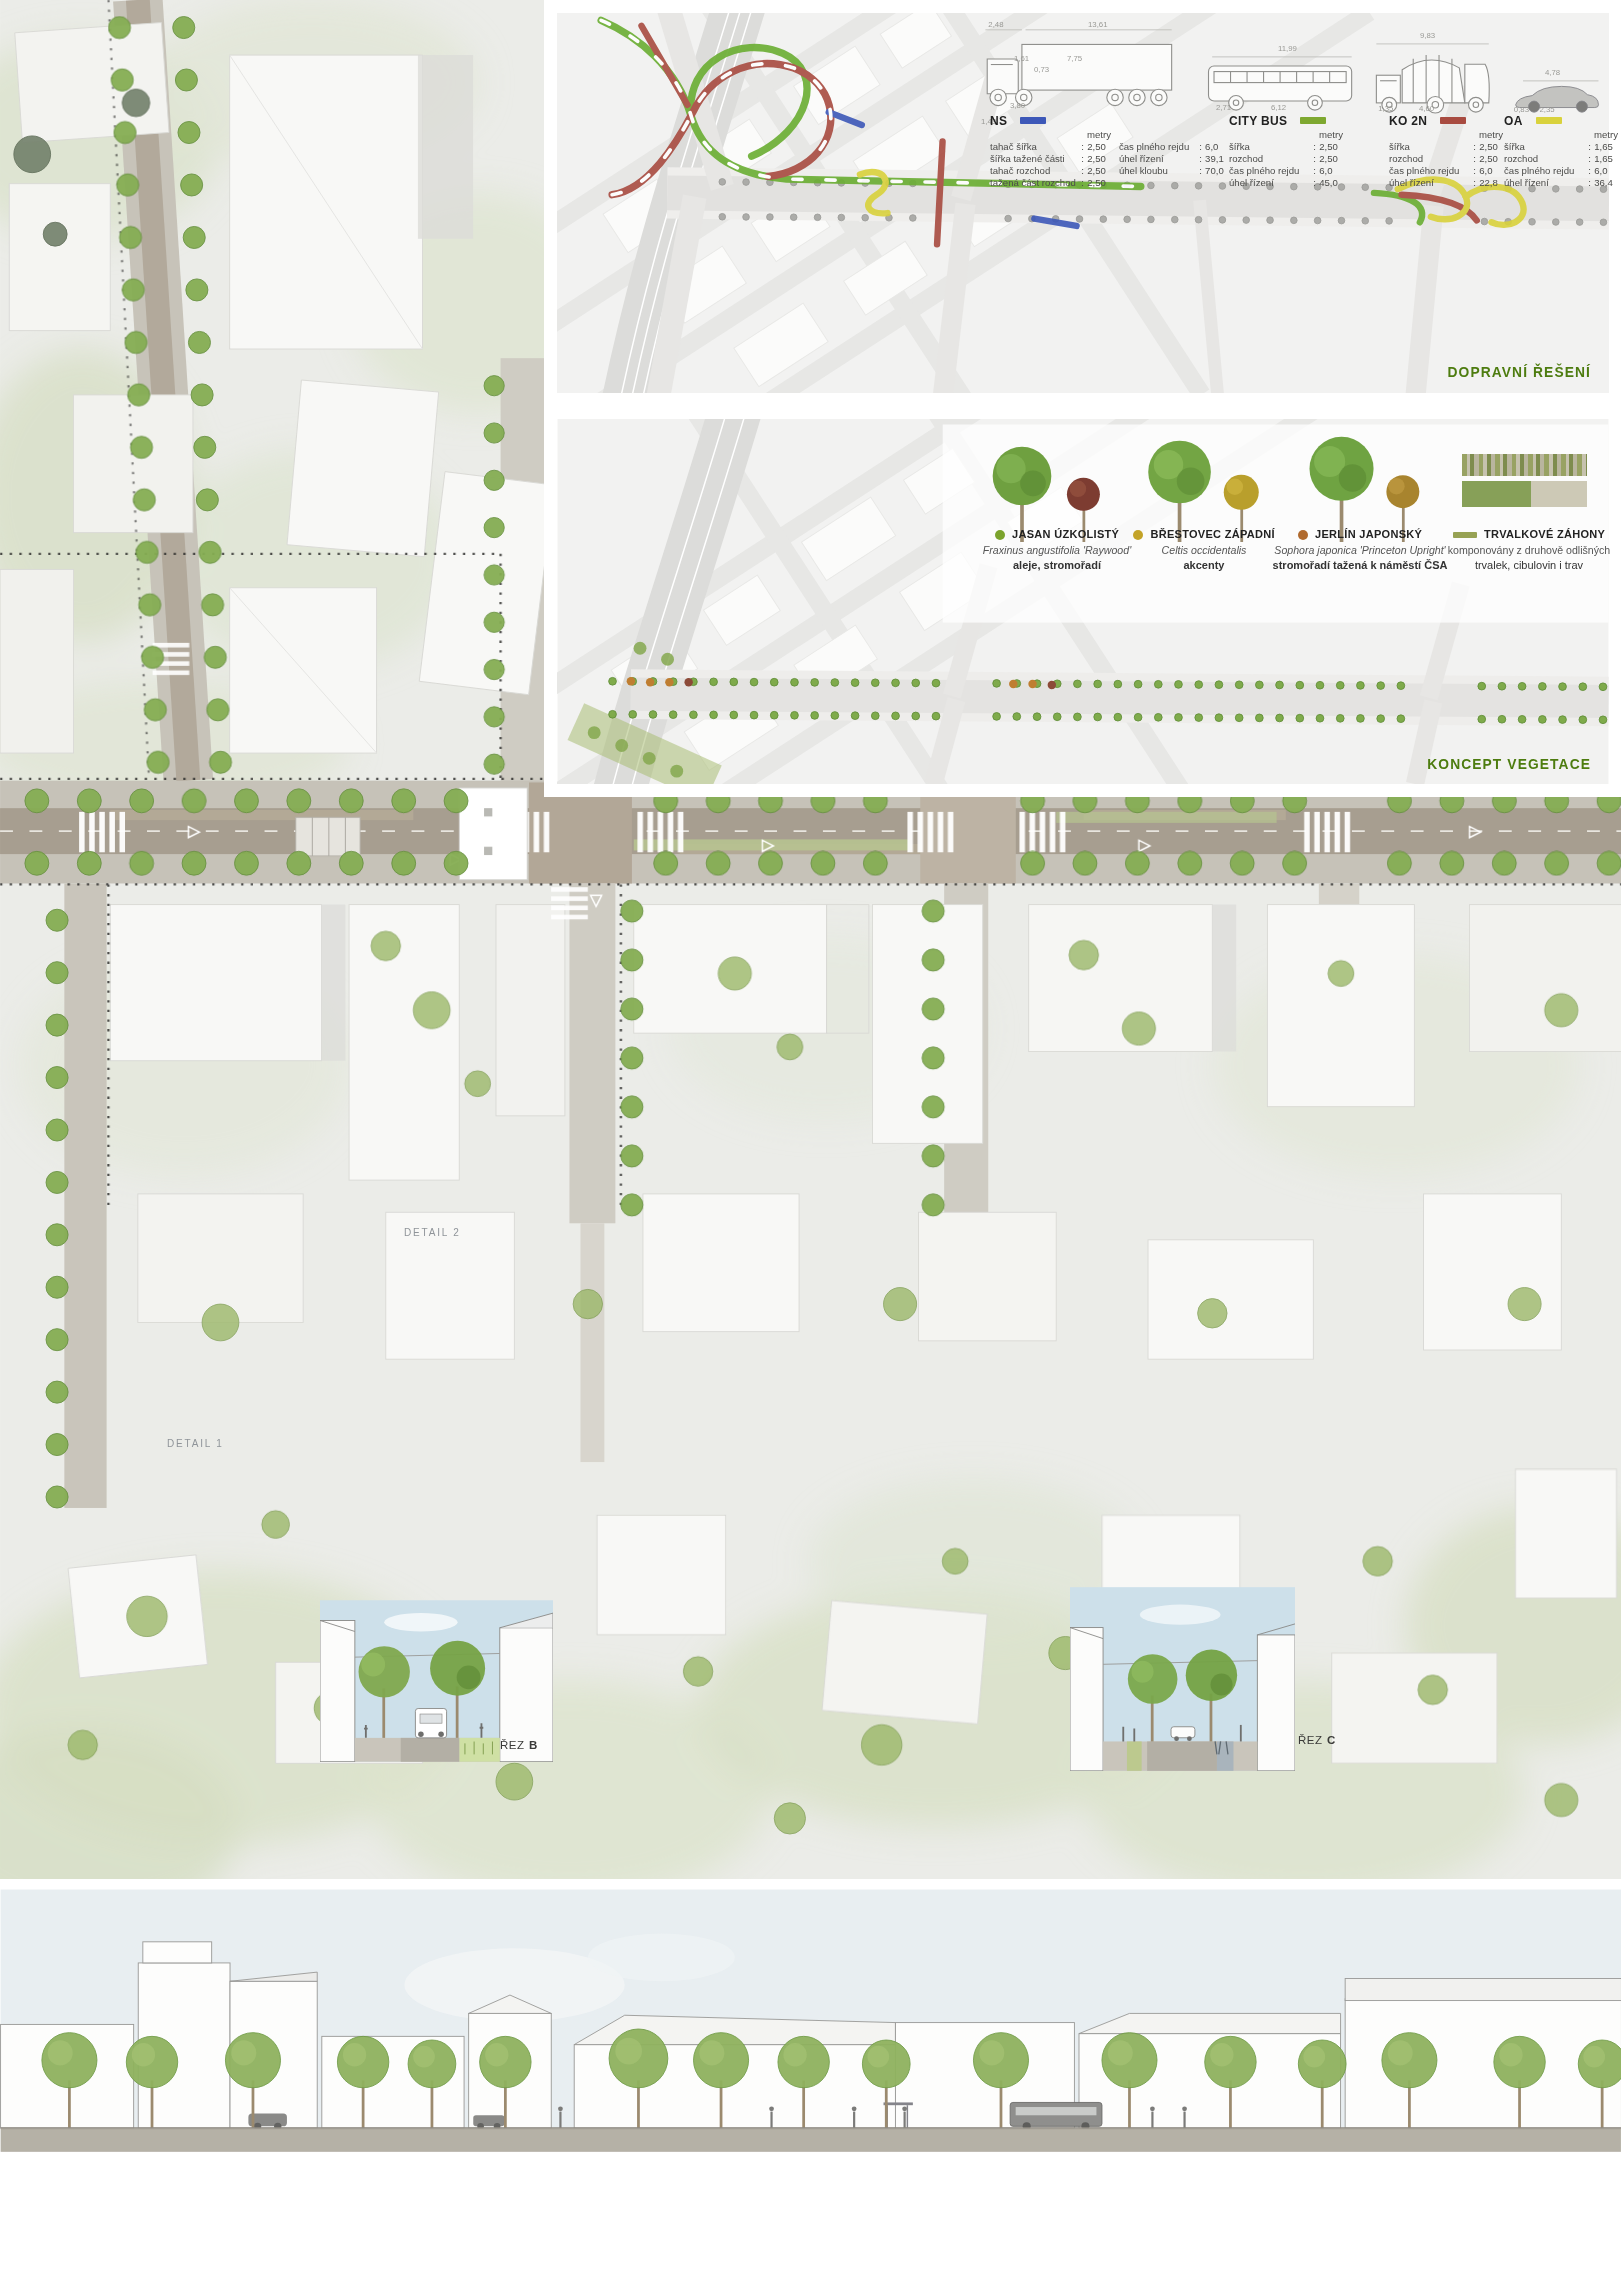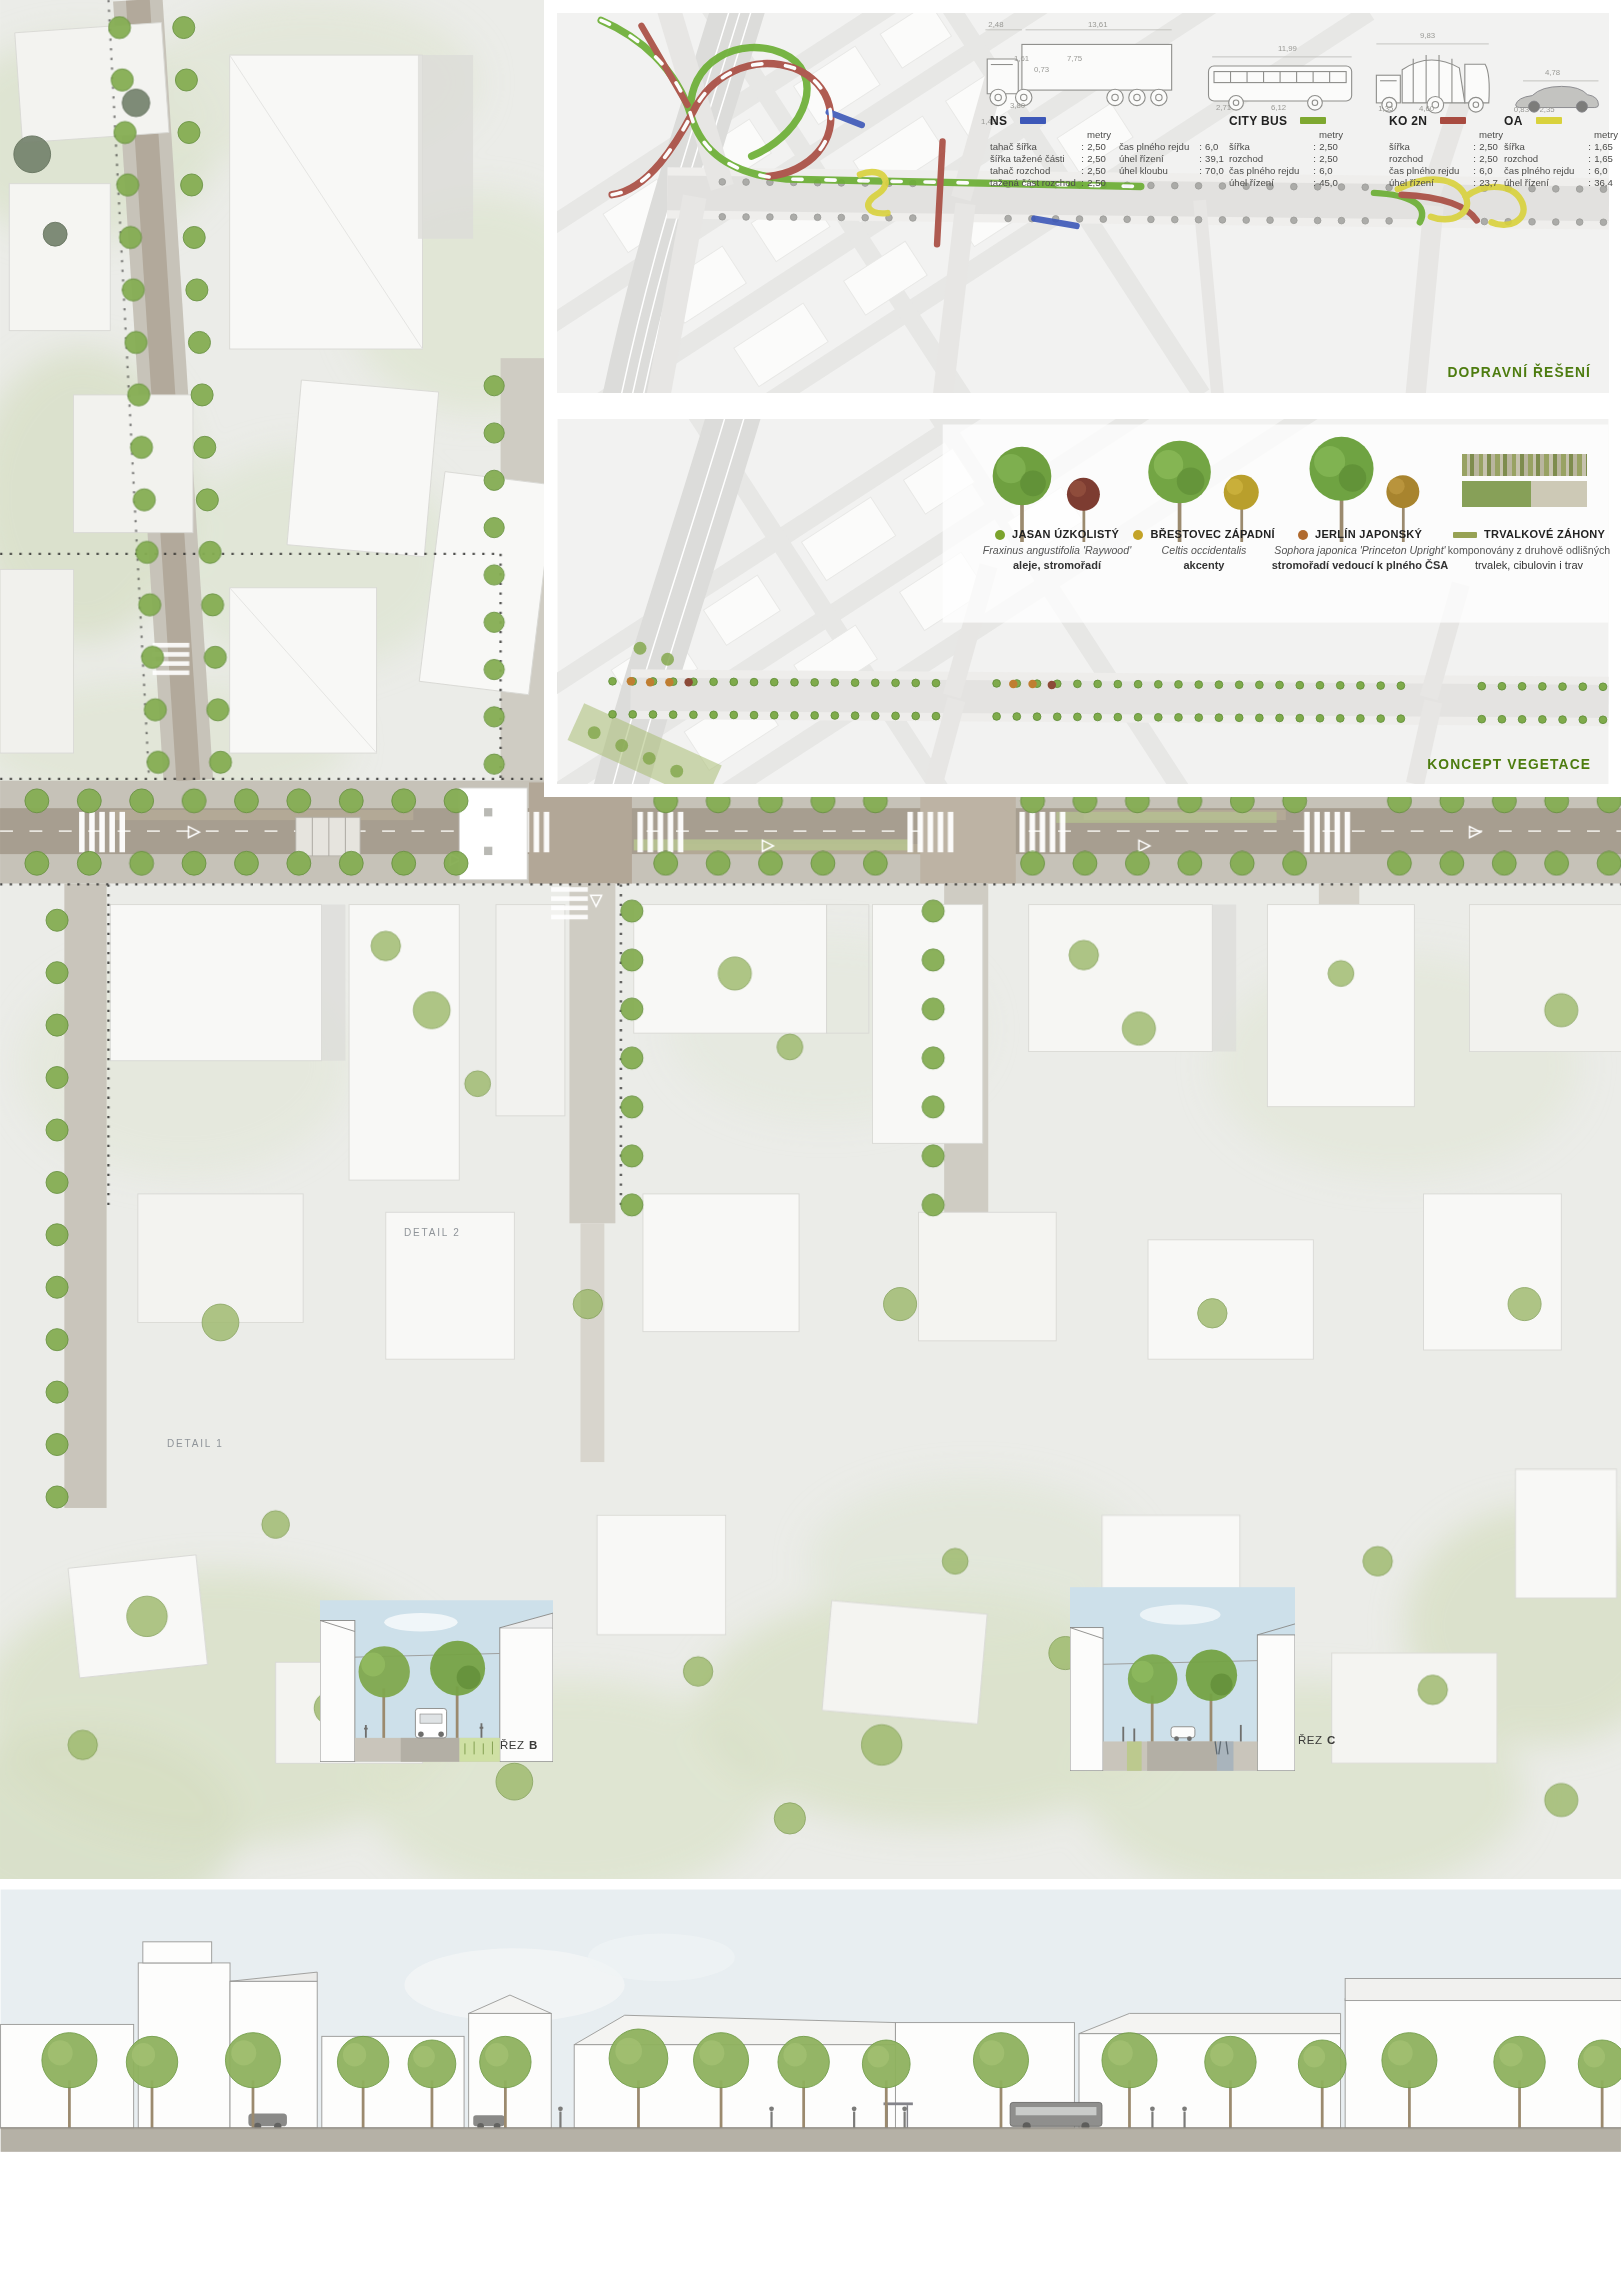--- a/index.html
+++ b/index.html
@@ -686,21 +686,21 @@
               <span class="lv">2,50</span>
             </div>
             <div class="lrow">
               <span class="ll" style="width:81px">čas plného rejdu</span>
               <span class="lc">:</span>
               <span class="lv">6,0</span>
             </div>
             <div class="lrow">
               <span class="ll" style="width:81px">úhel řízení</span>
               <span class="lc">:</span>
-              <span class="lv">23,7</span>
+              <span class="lv">22,8</span>
             </div>
           </div>
         </div>
       </div>
     <div class="veh-legend" style="left:960px;top:114px;width:115px">
         <div class="vlhead">
           <span class="vlname">OA</span>
           <span class="vlswatch" style="background:#d9d23c"></span>
         </div>
         <div class="vlmetry" style="margin-left:90px">metry</div>
@@ -921,21 +921,21 @@
         </div>
         <div class="vspec it">Celtis occidentalis</div>
         <div class="vrole b">akcenty</div>
       </div>
     <div class="veg-item" style="left:708px;top:121px;width:216px">
         <div class="vname-line">
           <span class="vdot " style="background:#b06a2e"></span>
           <span class="vname">JERLÍN JAPONSKÝ</span>
         </div>
         <div class="vspec it">Sophora japonica 'Princeton Upright'</div>
-        <div class="vrole b">stromořadí vedoucí k plného ČSA</div>
+        <div class="vrole b">stromořadí tažená k náměstí ČSA</div>
       </div>
     <div class="veg-item" style="left:893px;top:121px;width:184px">
         <div class="vname-line">
           <span class="vdot bar" style="background:#97a254"></span>
           <span class="vname">TRVALKOVÉ ZÁHONY</span>
         </div>
         <div class="vspec ">komponovány z druhově odlišných</div>
         <div class="vrole ">trvalek, cibulovin i trav</div>
       </div>
 

